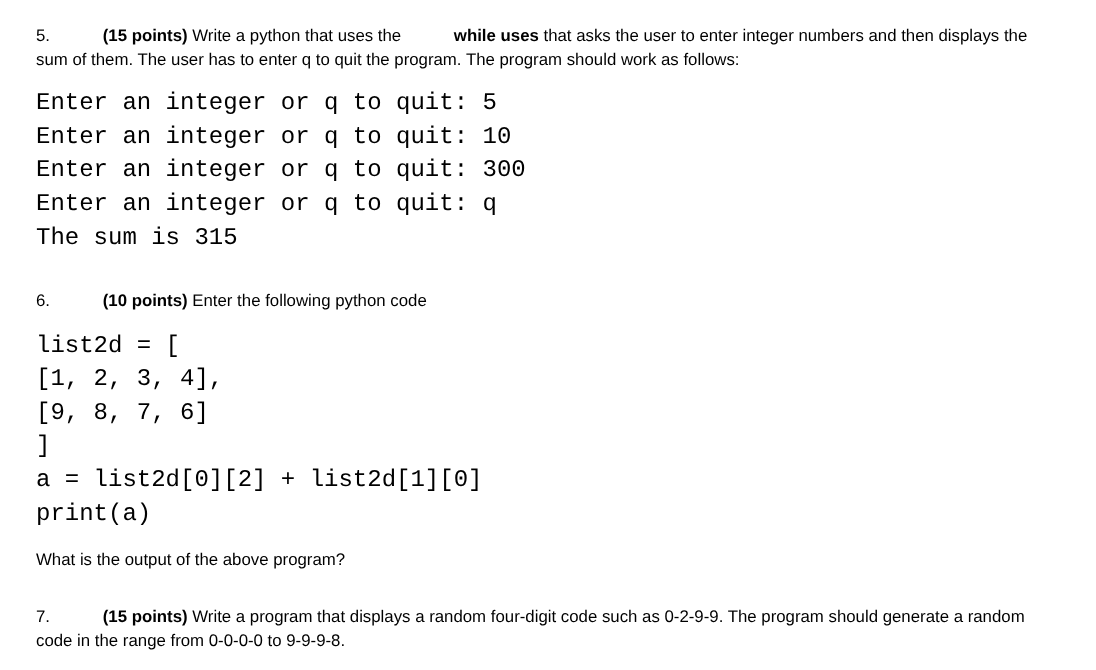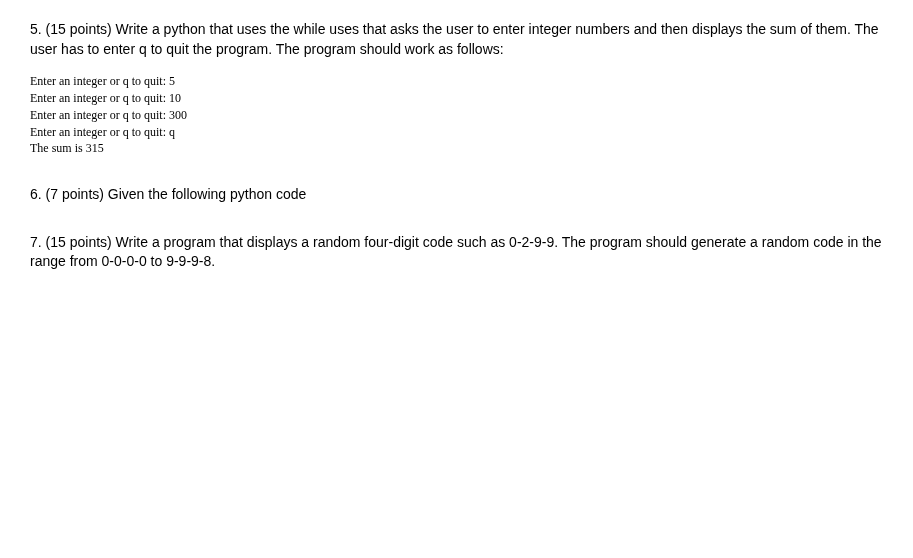--- a/index.html
+++ b/index.html
@@ -16,25 +16,26 @@
       width: 913px;
     }
     .question-block {
       margin-bottom: 28px;
     }
     .question-text {
       line-height: 1.4;
       margin-bottom: 14px;
     }
     .bold {
-      font-weight: normal;
+      font-weight: bold;
+      margin-left: 40px;
     }
     .code-block {
-      font-family: Liberation Serif, serif;
-      font-size: 12px;
+      font-family: Liberation Mono, monospace;
+      font-size: 20px;
       line-height: 1.4;
       white-space: pre;
       margin-bottom: 14px;
     }
     .post-text {
       line-height: 1.4;
     }
   </style>
 </head>
 <body>
@@ -47,22 +48,29 @@
   <div class="code-block">Enter an integer or q to quit: 5
 Enter an integer or q to quit: 10
 Enter an integer or q to quit: 300
 Enter an integer or q to quit: q
 The sum is 315</div>
 </div>
 
 <div class="question-block">
   <p class="question-text">
     <span>6.</span>
-    <span class="bold">(7 points)</span><span> Given the following python code</span>
+    <span class="bold">(10 points)</span><span> Enter the following python code</span>
   </p>
+  <div class="code-block">list2d = [
+[1, 2, 3, 4],
+[9, 8, 7, 6]
+]
+a = list2d[0][2] + list2d[1][0]
+print(a)</div>
+  <p class="post-text">What is the output of the above program?</p>
 </div>
 
 <div class="question-block">
   <p class="question-text">
     <span>7.</span>
     <span class="bold">(15 points)</span><span> Write a program that displays a random four-digit code such as 0-2-9-9. The program should generate a random code in the range from 0-0-0-0 to 9-9-9-8.</span>
   </p>
 </div>
 
 </body></html>

